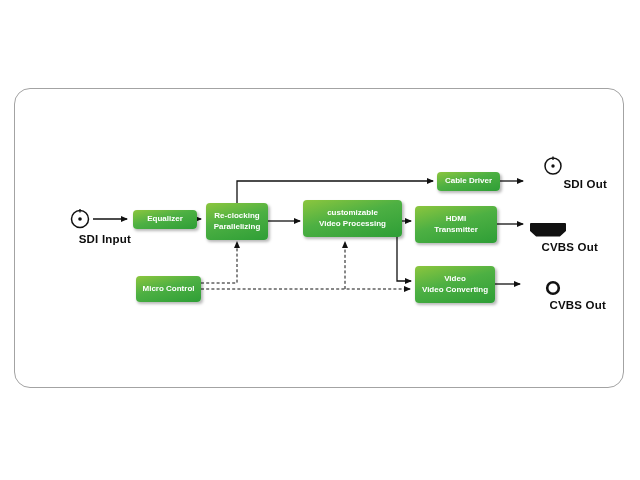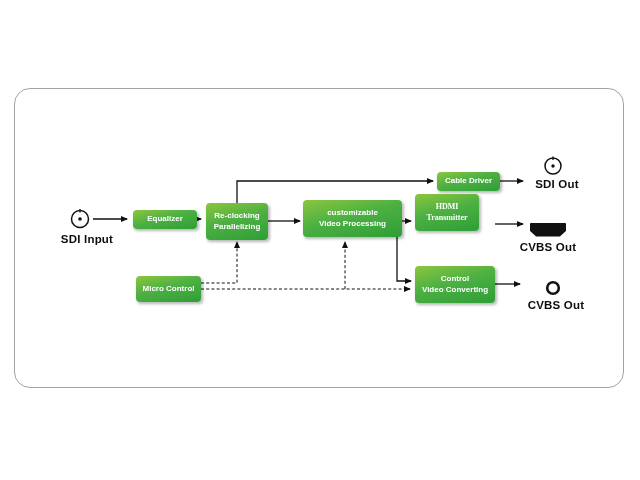--- a/index.html
+++ b/index.html
@@ -19,28 +19,28 @@
     background:linear-gradient(165deg,#8cc63e 0%,#4db043 45%,#2e9e36 100%);
     border-radius:4px;color:#ffffff;font-weight:bold;text-align:center;
     box-shadow:1.5px 2px 3px rgba(0,0,0,0.28);
     font-size:8px;line-height:1.3;
   }
   .block span{white-space:nowrap;}
   .b-eq{left:133px;top:210px;width:64px;height:19px;}
   .b-rc{left:206px;top:203px;width:62px;height:37px;}
   .b-vp{left:303px;top:200px;width:99px;height:37px;}
   .b-cd{left:437px;top:172px;width:63px;height:19px;}
-  .b-ht{left:415px;top:194px;width:64px;height:37px;font-family:Liberation Serif, serif;}
+  .b-ht{left:415px;top:206px;width:82px;height:37px;}
   .b-av{left:415px;top:266px;width:80px;height:37px;}
   .b-mc{left:136px;top:276px;width:65px;height:26px;}
   .lbl{
     position:absolute;color:#0d0d0d;font-weight:bold;font-size:11.5px;
-    text-align:center;letter-spacing:0.2px;
+    text-align:right;letter-spacing:0.2px;
   }
-  .l-in{left:37px;top:233px;width:100px;}
+  .l-in{left:31px;top:233px;width:100px;}
   .l-sdi{left:507px;top:178px;width:100px;}
   .l-hdmi{left:498px;top:241px;width:100px;}
   .l-cvbs{left:506px;top:299px;width:100px;}
 </style>
 </head>
 <body>
 
 <div class="panel"></div>
 
 <svg class="wires" viewBox="0 0 640 480">
@@ -106,21 +106,21 @@
 <div class="block b-cd">
   <span>Cable Driver</span>
 </div>
 
 <div class="block b-ht">
   <span>HDMI</span>
   <span>Transmitter</span>
 </div>
 
 <div class="block b-av">
-  <span>Control</span>
+  <span>Video</span>
   <span>Video Converting</span>
 </div>
 
 <div class="block b-mc">
   <span>Micro Control</span>
 </div>
 
 <div class="lbl l-in">SDI Input</div>
 <div class="lbl l-sdi">SDI Out</div>
 <div class="lbl l-hdmi">CVBS Out</div>

